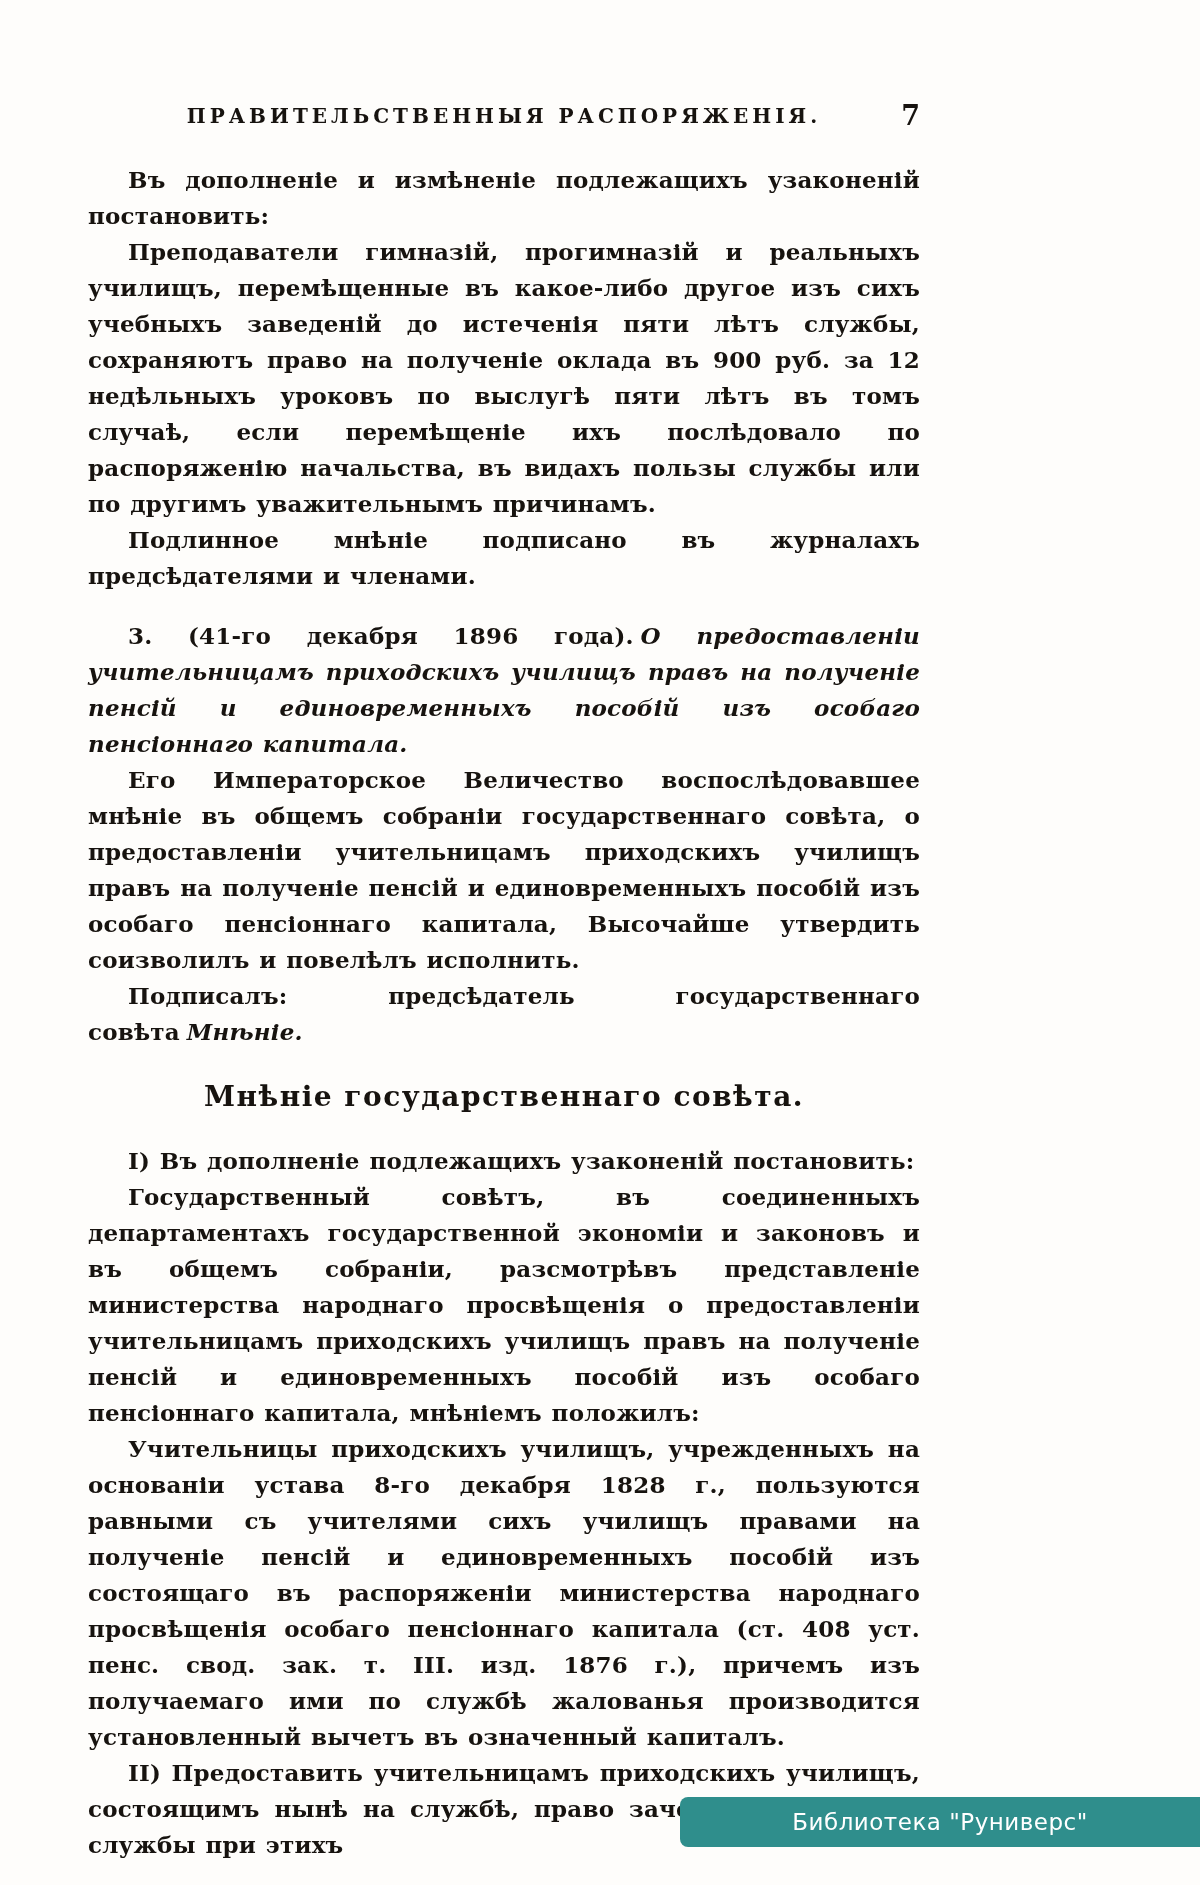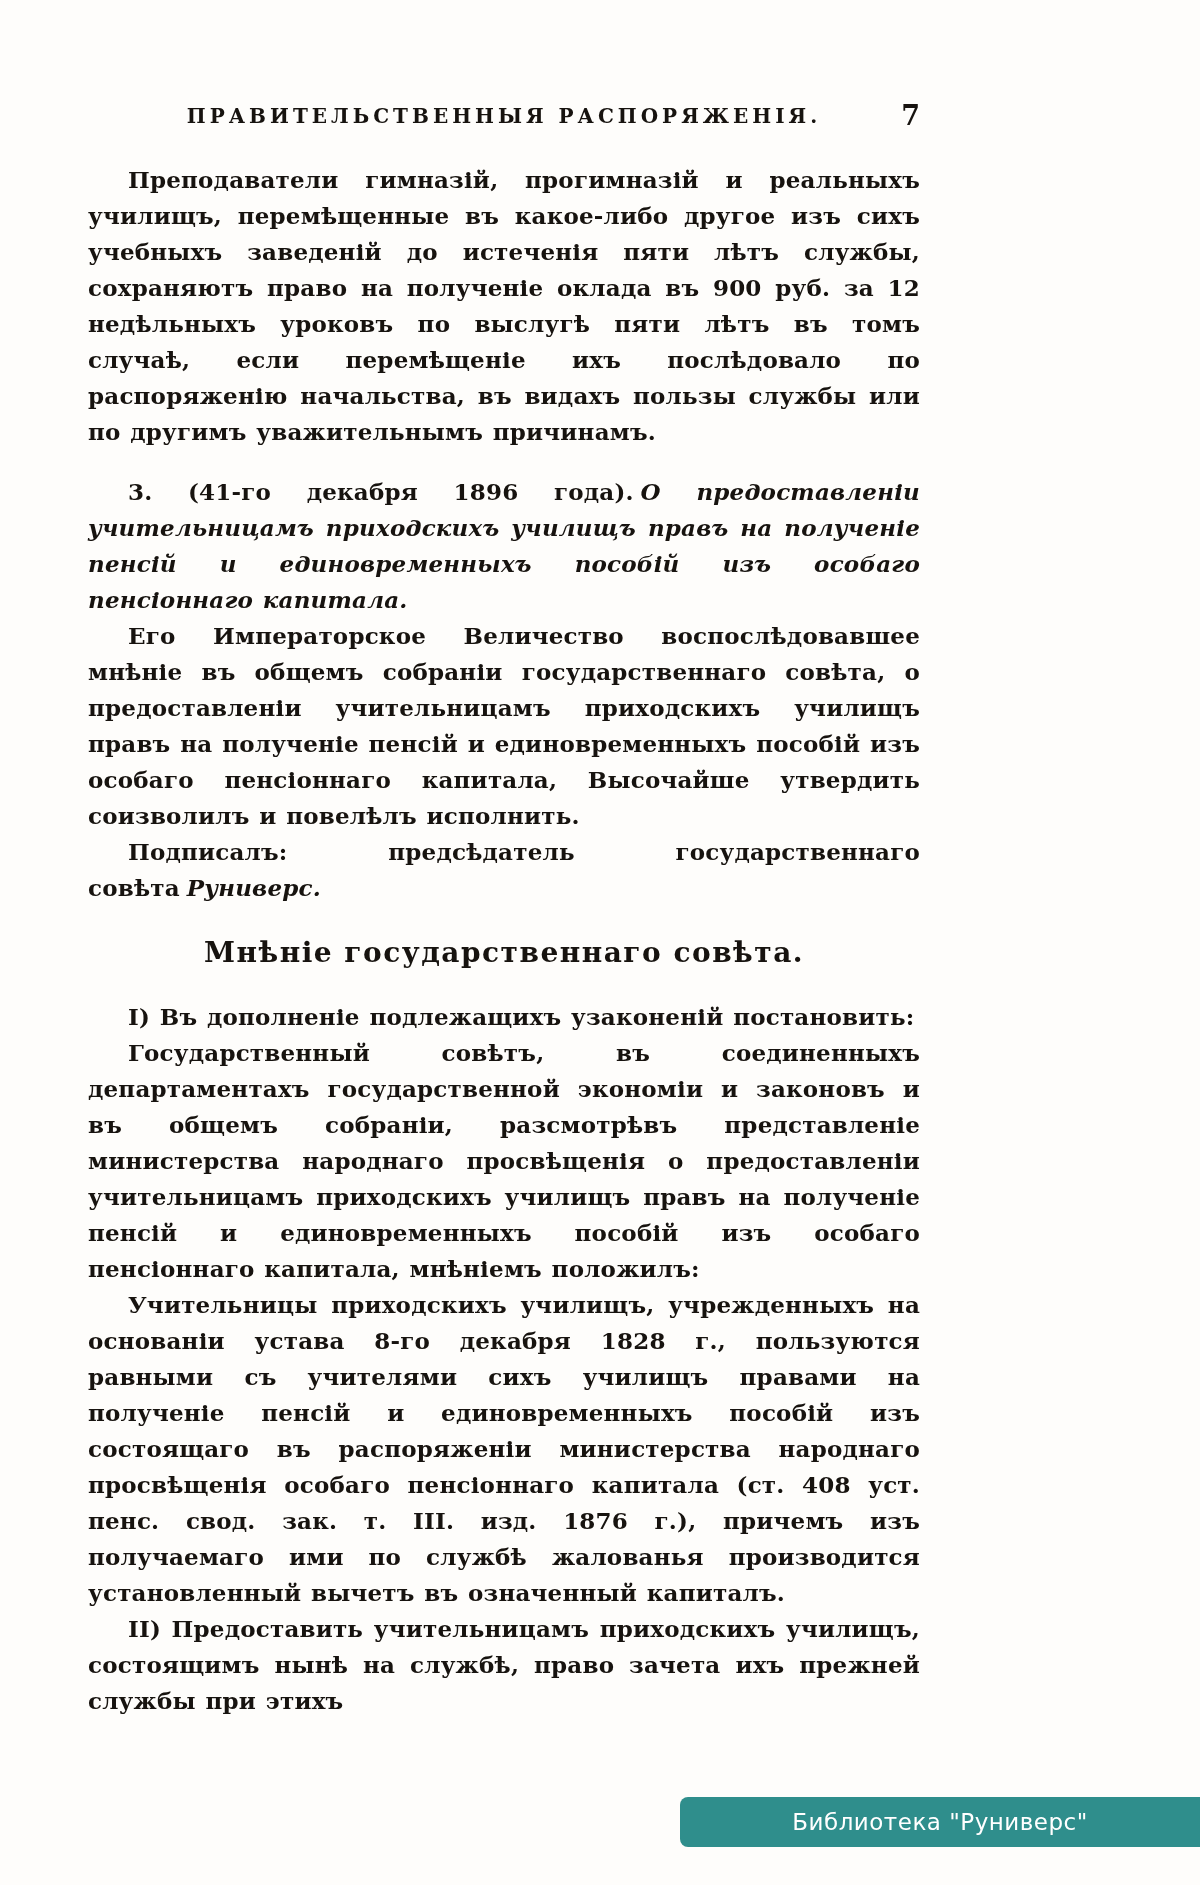--- a/index.html
+++ b/index.html
@@ -93,32 +93,34 @@
 <body>
 
 <div class="page">
   <div class="text-block">
 
     <header class="page-header">
       <span class="running-title">ПРАВИТЕЛЬСТВЕННЫЯ РАСПОРЯЖЕНІЯ.</span>
       <span class="page-number">7</span>
     </header>
 
+    <p class="para">Въ дополненіе и измѣненіе подлежащихъ узаконеній постановить:</p>
 
     <p class="para">Преподаватели гимназій, прогимназій и реальныхъ училищъ, перемѣщенные въ какое-либо другое изъ сихъ учебныхъ заведеній до истеченія пяти лѣтъ службы, сохраняютъ право на полученіе оклада въ 900 руб. за 12 недѣльныхъ уроковъ по выслугѣ пяти лѣтъ въ томъ случаѣ, если перемѣщеніе ихъ послѣдовало по распоряженію начальства, въ видахъ пользы службы или по другимъ уважительнымъ причинамъ.</p>
 
+    <p class="para">Подлинное мнѣніе подписано въ журналахъ предсѣдателями и членами.</p>
 
     <p class="para decree-heading">
       <span class="decree-number">3. (41-го декабря 1896 года).</span><span class="decree-title">О предоставленіи учительницамъ приходскихъ училищъ правъ на полученіе пенсій и единовременныхъ пособій изъ особаго пенсіоннаго капитала.</span>
     </p>
 
     <p class="para">Его Императорское Величество воспослѣдовавшее мнѣніе въ общемъ собраніи государственнаго совѣта, о предоставленіи учительницамъ приходскихъ училищъ правъ на полученіе пенсій и единовременныхъ пособій изъ особаго пенсіоннаго капитала, Высочайше утвердить соизволилъ и повелѣлъ исполнить.</p>
 
     <p class="para">
-      <span>Подписалъ: предсѣдатель государственнаго совѣта</span><span class="sig-name">Руниверс.</span>
+      <span>Подписалъ: предсѣдатель государственнаго совѣта</span><span class="sig-name">Мнѣніе.</span>
     </p>
 
     <h2 class="opinion-heading">Мнѣніе государственнаго совѣта.</h2>
 
     <p class="para">I) Въ дополненіе подлежащихъ узаконеній постановить:</p>
 
     <p class="para">Государственный совѣтъ, въ соединенныхъ департаментахъ государственной экономіи и законовъ и въ общемъ собраніи, разсмотрѣвъ представленіе министерства народнаго просвѣщенія о предоставленіи учительницамъ приходскихъ училищъ правъ на полученіе пенсій и единовременныхъ пособій изъ особаго пенсіоннаго капитала, мнѣніемъ положилъ:</p>
 
     <p class="para">Учительницы приходскихъ училищъ, учрежденныхъ на основаніи устава 8-го декабря 1828 г., пользуются равными съ учителями сихъ училищъ правами на полученіе пенсій и единовременныхъ пособій изъ состоящаго въ распоряженіи министерства народнаго просвѣщенія особаго пенсіоннаго капитала (ст. 408 уст. пенс. свод. зак. т. III. изд. 1876 г.), причемъ изъ получаемаго ими по службѣ жалованья производится установленный вычетъ въ означенный капиталъ.</p>
 

